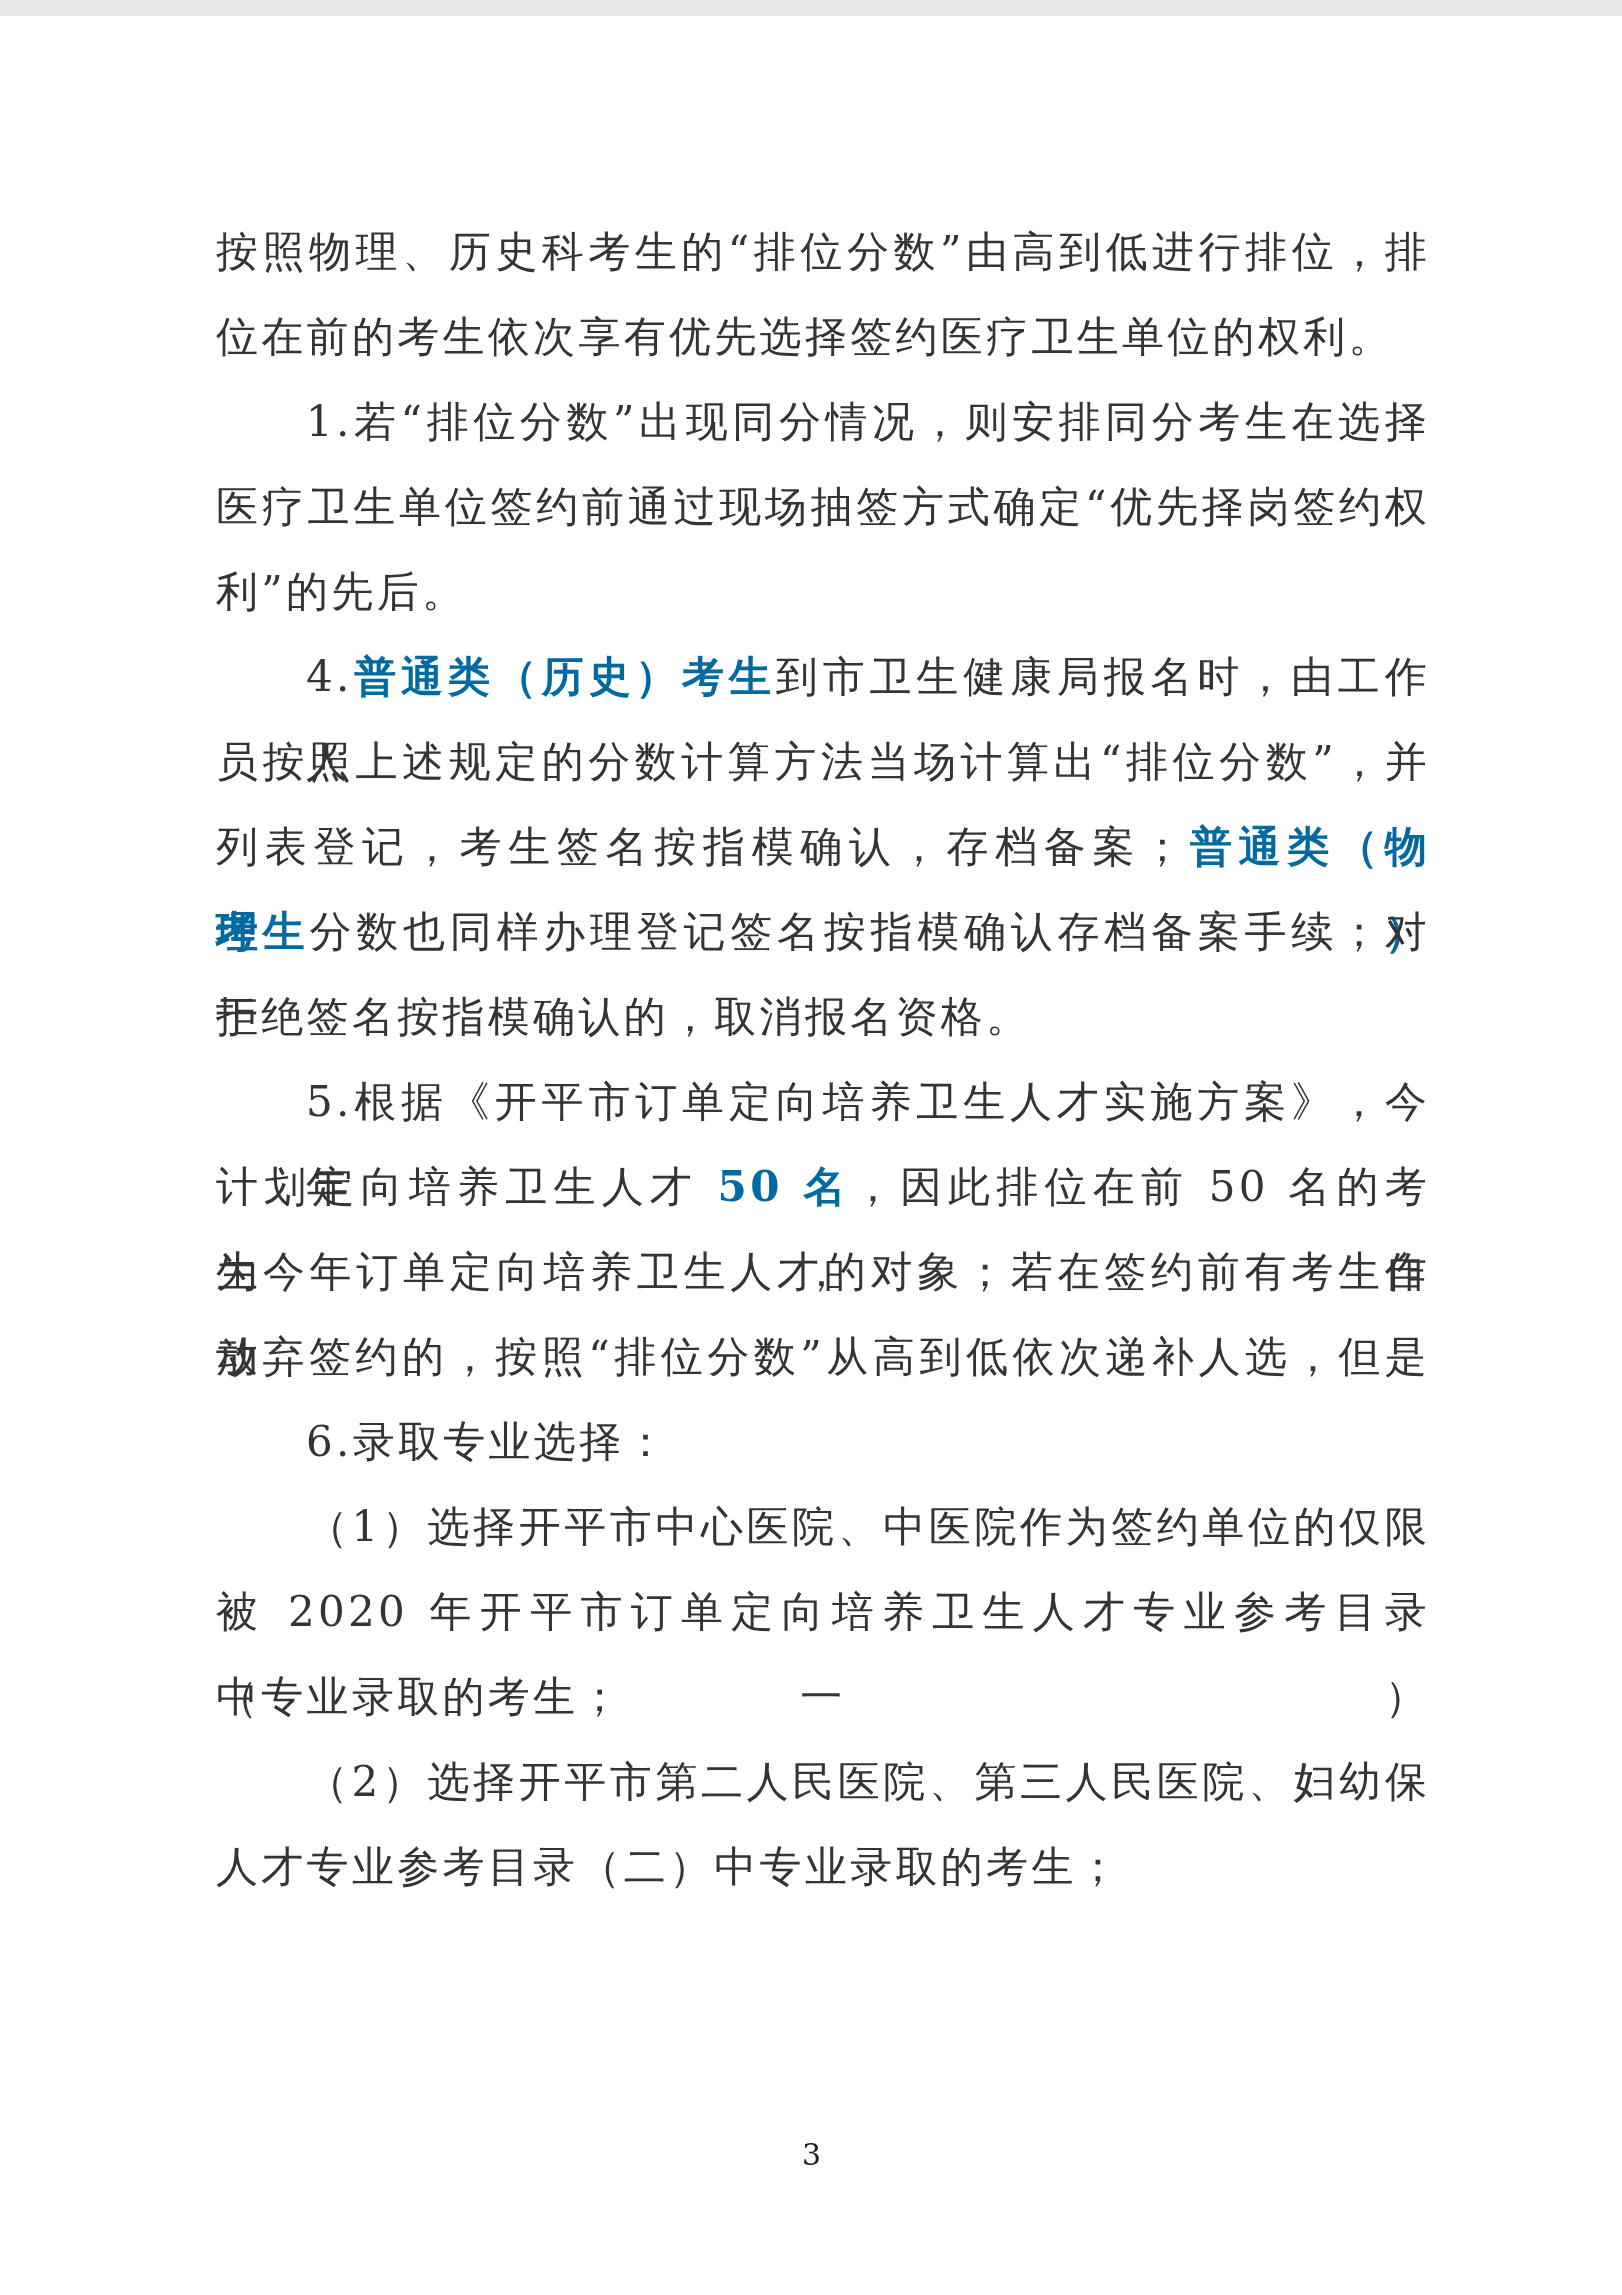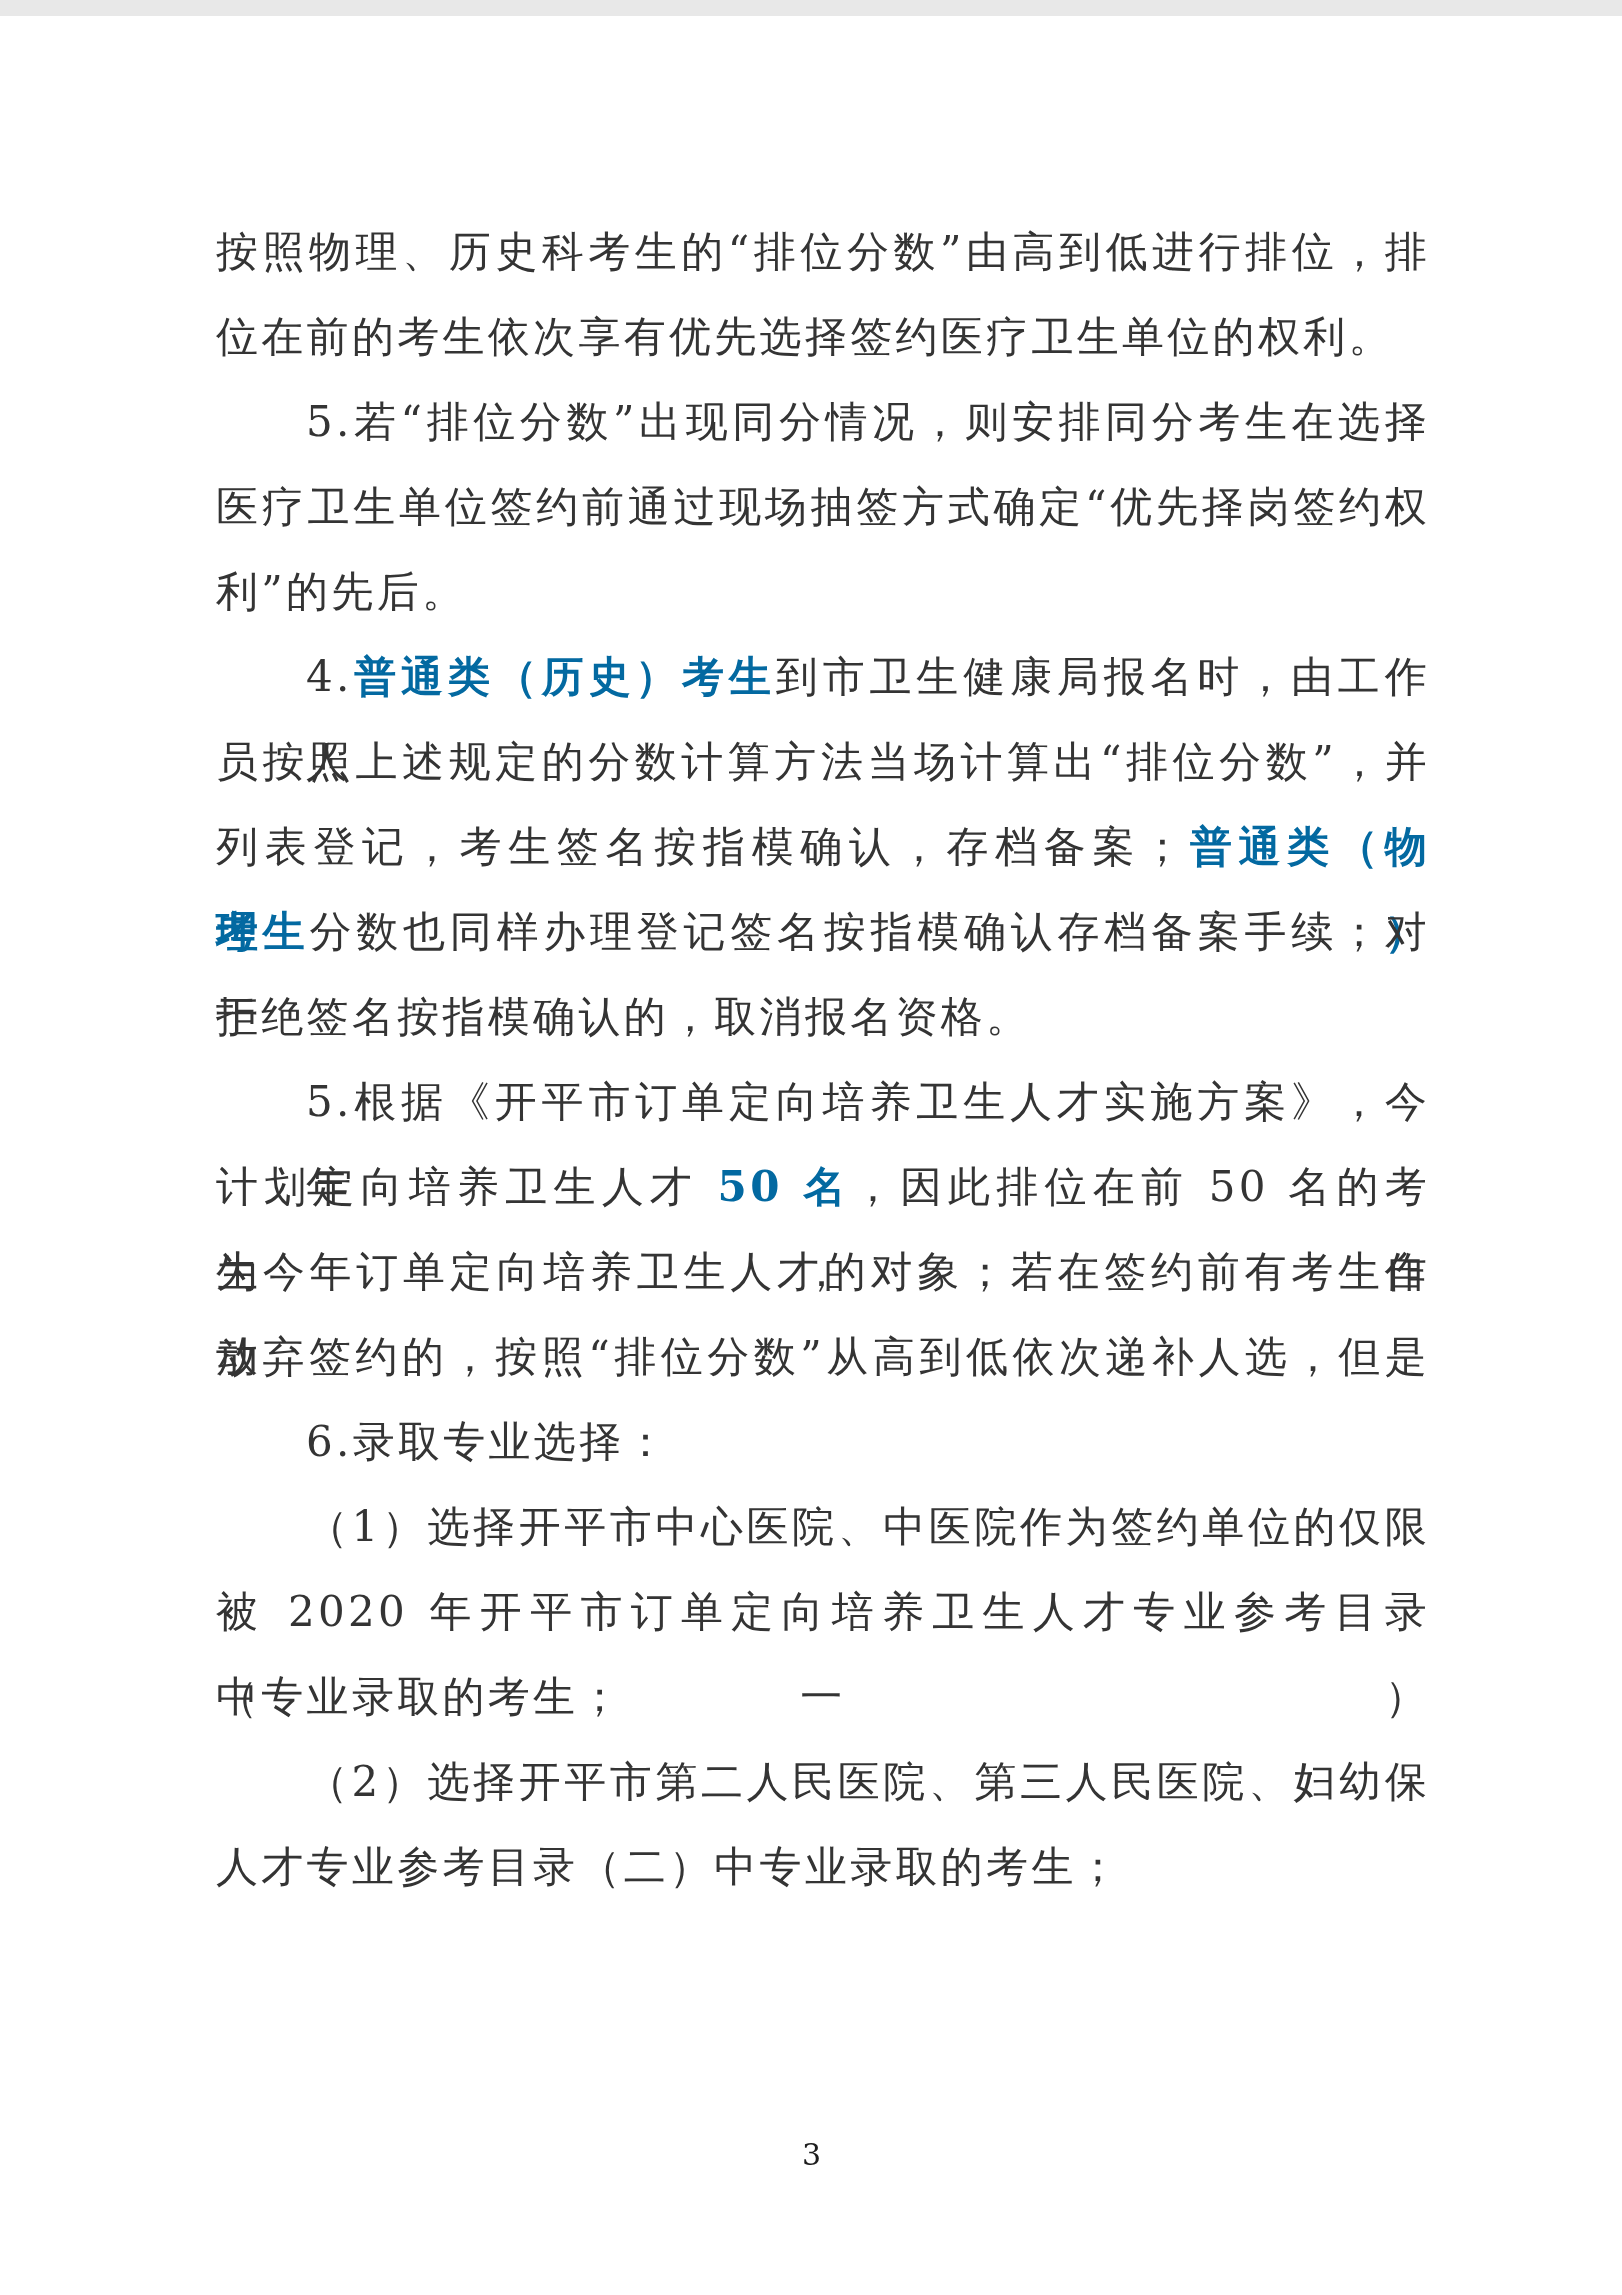--- a/index.html
+++ b/index.html
@@ -52,21 +52,21 @@
   }
 </style>
 </head>
 <body>
 
 <div class="page">
   <div class="text-block">
 
     <div class="line fill"><span class="seg">按照物理、历史科考生的“排位分数”由高到低进行排位，排</span></div>
     <div class="line"><span class="seg">位在前的考生依次享有优先选择签约医疗卫生单位的权利。</span></div>
-    <div class="line fill indent"><span class="seg">5.若“排位分数”出现同分情况，则安排同分考生在选择</span></div>
+    <div class="line fill indent"><span class="seg">1.若“排位分数”出现同分情况，则安排同分考生在选择</span></div>
     <div class="line fill"><span class="seg">医疗卫生单位签约前通过现场抽签方式确定“优先择岗签约权</span></div>
     <div class="line"><span class="seg">利”的先后。</span></div>
 
     <div class="line fill indent"><span class="seg">4.</span><span class="seg red">普通类（历史）考生</span><span class="seg">到市卫生健康局报名时，由工作人</span></div>
     <div class="line fill"><span class="seg">员按照上述规定的分数计算方法当场计算出“排位分数”，并</span></div>
     <div class="line fill"><span class="seg">列表登记，考生签名按指模确认，存档备案；</span><span class="seg red">普通类（物理）</span></div>
     <div class="line fill"><span class="seg red">考生</span><span class="seg">分数也同样办理登记签名按指模确认存档备案手续；对于</span></div>
     <div class="line"><span class="seg">拒绝签名按指模确认的，取消报名资格。</span></div>
 
     <div class="line fill indent"><span class="seg">5.根据《开平市订单定向培养卫生人才实施方案》，今年</span></div>

